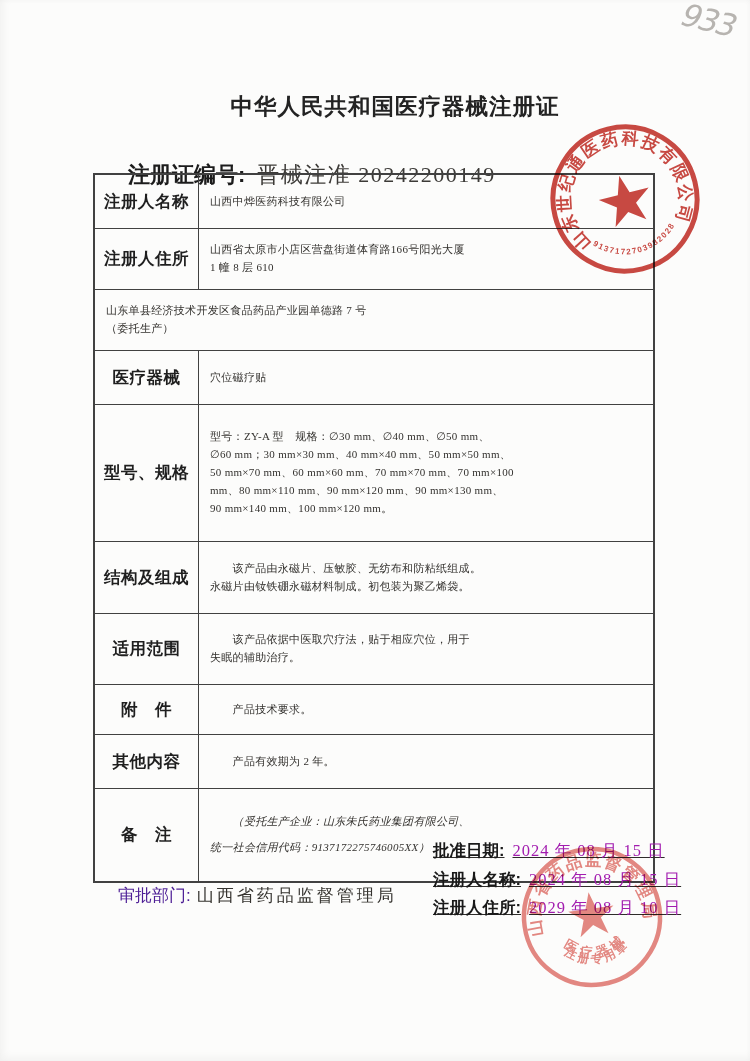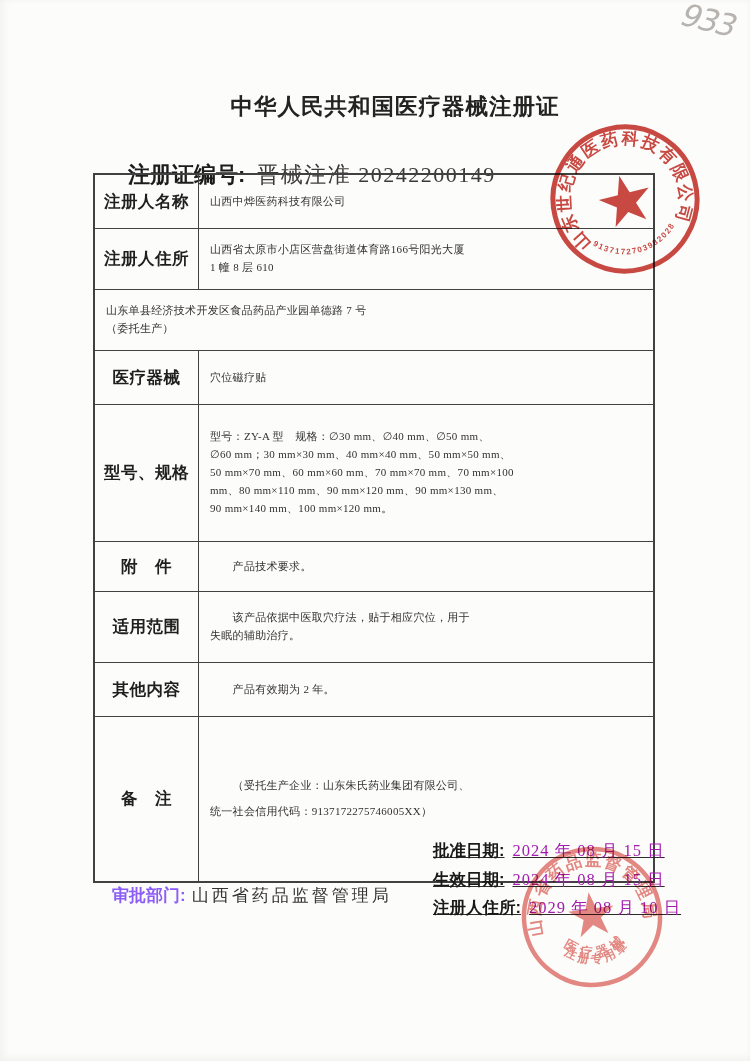--- a/index.html
+++ b/index.html
@@ -24,24 +24,24 @@
        border:2px solid #414141;box-sizing:border-box;display:flex;flex-direction:column;background:transparent;}
   .trow{display:flex;border-bottom:1.6px solid #414141;box-sizing:border-box;}
   .trow:last-child{border-bottom:none;flex:1;}
   .tlabel{flex:0 0 104px;width:104px;border-right:1.6px solid #414141;box-sizing:border-box;
        display:flex;align-items:center;justify-content:center;text-align:center;
        font-family:"Liberation Sans",sans-serif;font-weight:bold;font-size:16.5px;
        letter-spacing:.5px;color:#1f1f1f;}
   .tvalue{flex:1;display:flex;align-items:center;box-sizing:border-box;overflow:hidden;
        padding:3px 6px 3px 11px;font-size:11px;line-height:1.62;letter-spacing:.3px;
        white-space:pre-wrap;color:#33312e;}
-  .lh-wide .tvalue{line-height:2.35;}
+  .lh-wide .tvalue{line-height:2.35;font-style:italic;}
 
   .approval{position:absolute;top:884px;left:112px;font-size:17px;}
-  .f-label{font-family:"Liberation Sans",sans-serif;font-weight:bold;color:#8b5cf6;}
+  .f-label{font-family:"Liberation Sans",sans-serif;font-weight:normal;color:#4c1d95;margin-left:6px;}
   .f-value{margin-left:6px;letter-spacing:3px;color:#35332f;}
 
   .dates{position:absolute;top:837px;left:433px;text-decoration:underline;}
   .date-row{height:28.4px;display:flex;align-items:center;font-size:16.5px;}
   .d-label{font-family:"Liberation Sans",sans-serif;font-weight:bold;color:#191919;}
   .d-value{margin-left:8px;letter-spacing:1px;color:#a21caf;}
 
   .stamp{position:absolute;mix-blend-mode:multiply;}
   .stamp-company{left:545px;top:119px;transform:rotate(-14deg);opacity:.92;}
   .stamp-authority{left:517px;top:842px;transform:rotate(-8deg);opacity:.85;}
@@ -83,28 +83,33 @@
       <div class="tvalue">穴位磁疗贴</div>
     </div>
     <div class="trow" style="height:137px">
       <div class="tlabel">型号、规格</div>
       <div class="tvalue">型号：ZY-A 型　规格：∅30 mm、∅40 mm、∅50 mm、
 ∅60 mm；30 mm×30 mm、40 mm×40 mm、50 mm×50 mm、
 50 mm×70 mm、60 mm×60 mm、70 mm×70 mm、70 mm×100
 mm、80 mm×110 mm、90 mm×120 mm、90 mm×130 mm、
 90 mm×140 mm、100 mm×120 mm。</div>
     </div>
-    <div class="trow" style="height:50px">
-      <div class="tlabel">附　件</div>
-      <div class="tvalue">　　产品技术要求。</div>
+    <div class="trow" style="height:72px">
+      <div class="tlabel">结构及组成</div>
+      <div class="tvalue">　　该产品由永磁片、压敏胶、无纺布和防粘纸组成。
+永磁片由钕铁硼永磁材料制成。初包装为聚乙烯袋。</div>
     </div>
     <div class="trow" style="height:71px">
       <div class="tlabel">适用范围</div>
       <div class="tvalue">　　该产品依据中医取穴疗法，贴于相应穴位，用于
 失眠的辅助治疗。</div>
+    </div>
+    <div class="trow" style="height:50px">
+      <div class="tlabel">附　件</div>
+      <div class="tvalue">　　产品技术要求。</div>
     </div>
     <div class="trow" style="height:54px">
       <div class="tlabel">其他内容</div>
       <div class="tvalue">　　产品有效期为 2 年。</div>
     </div>
     <div class="trow lh-wide">
       <div class="tlabel">备　注</div>
       <div class="tvalue">　　（受托生产企业：山东朱氏药业集团有限公司、
 统一社会信用代码：9137172275746005XX）</div>
     </div>
@@ -113,21 +118,21 @@
   <div class="approval">
     <span class="f-label">审批部门:</span><span class="f-value">山西省药品监督管理局</span>
   </div>
 
   <div class="dates">
     <div class="date-row">
       <span class="d-label">批准日期:</span>
       <span class="d-value">2024 年 08 月 15 日</span>
     </div>
     <div class="date-row">
-      <span class="d-label">生效日期:</span>
+      <span class="d-label">注册人名称:</span>
       <span class="d-value">2024 年 08 月 15 日</span>
     </div>
     <div class="date-row">
       <span class="d-label">注册人住所:</span>
       <span class="d-value">2029 年 08 月 10 日</span>
     </div>
   </div>
 
   <svg class="stamp stamp-company" width="160" height="160" viewBox="0 0 160 160">
     <defs>

